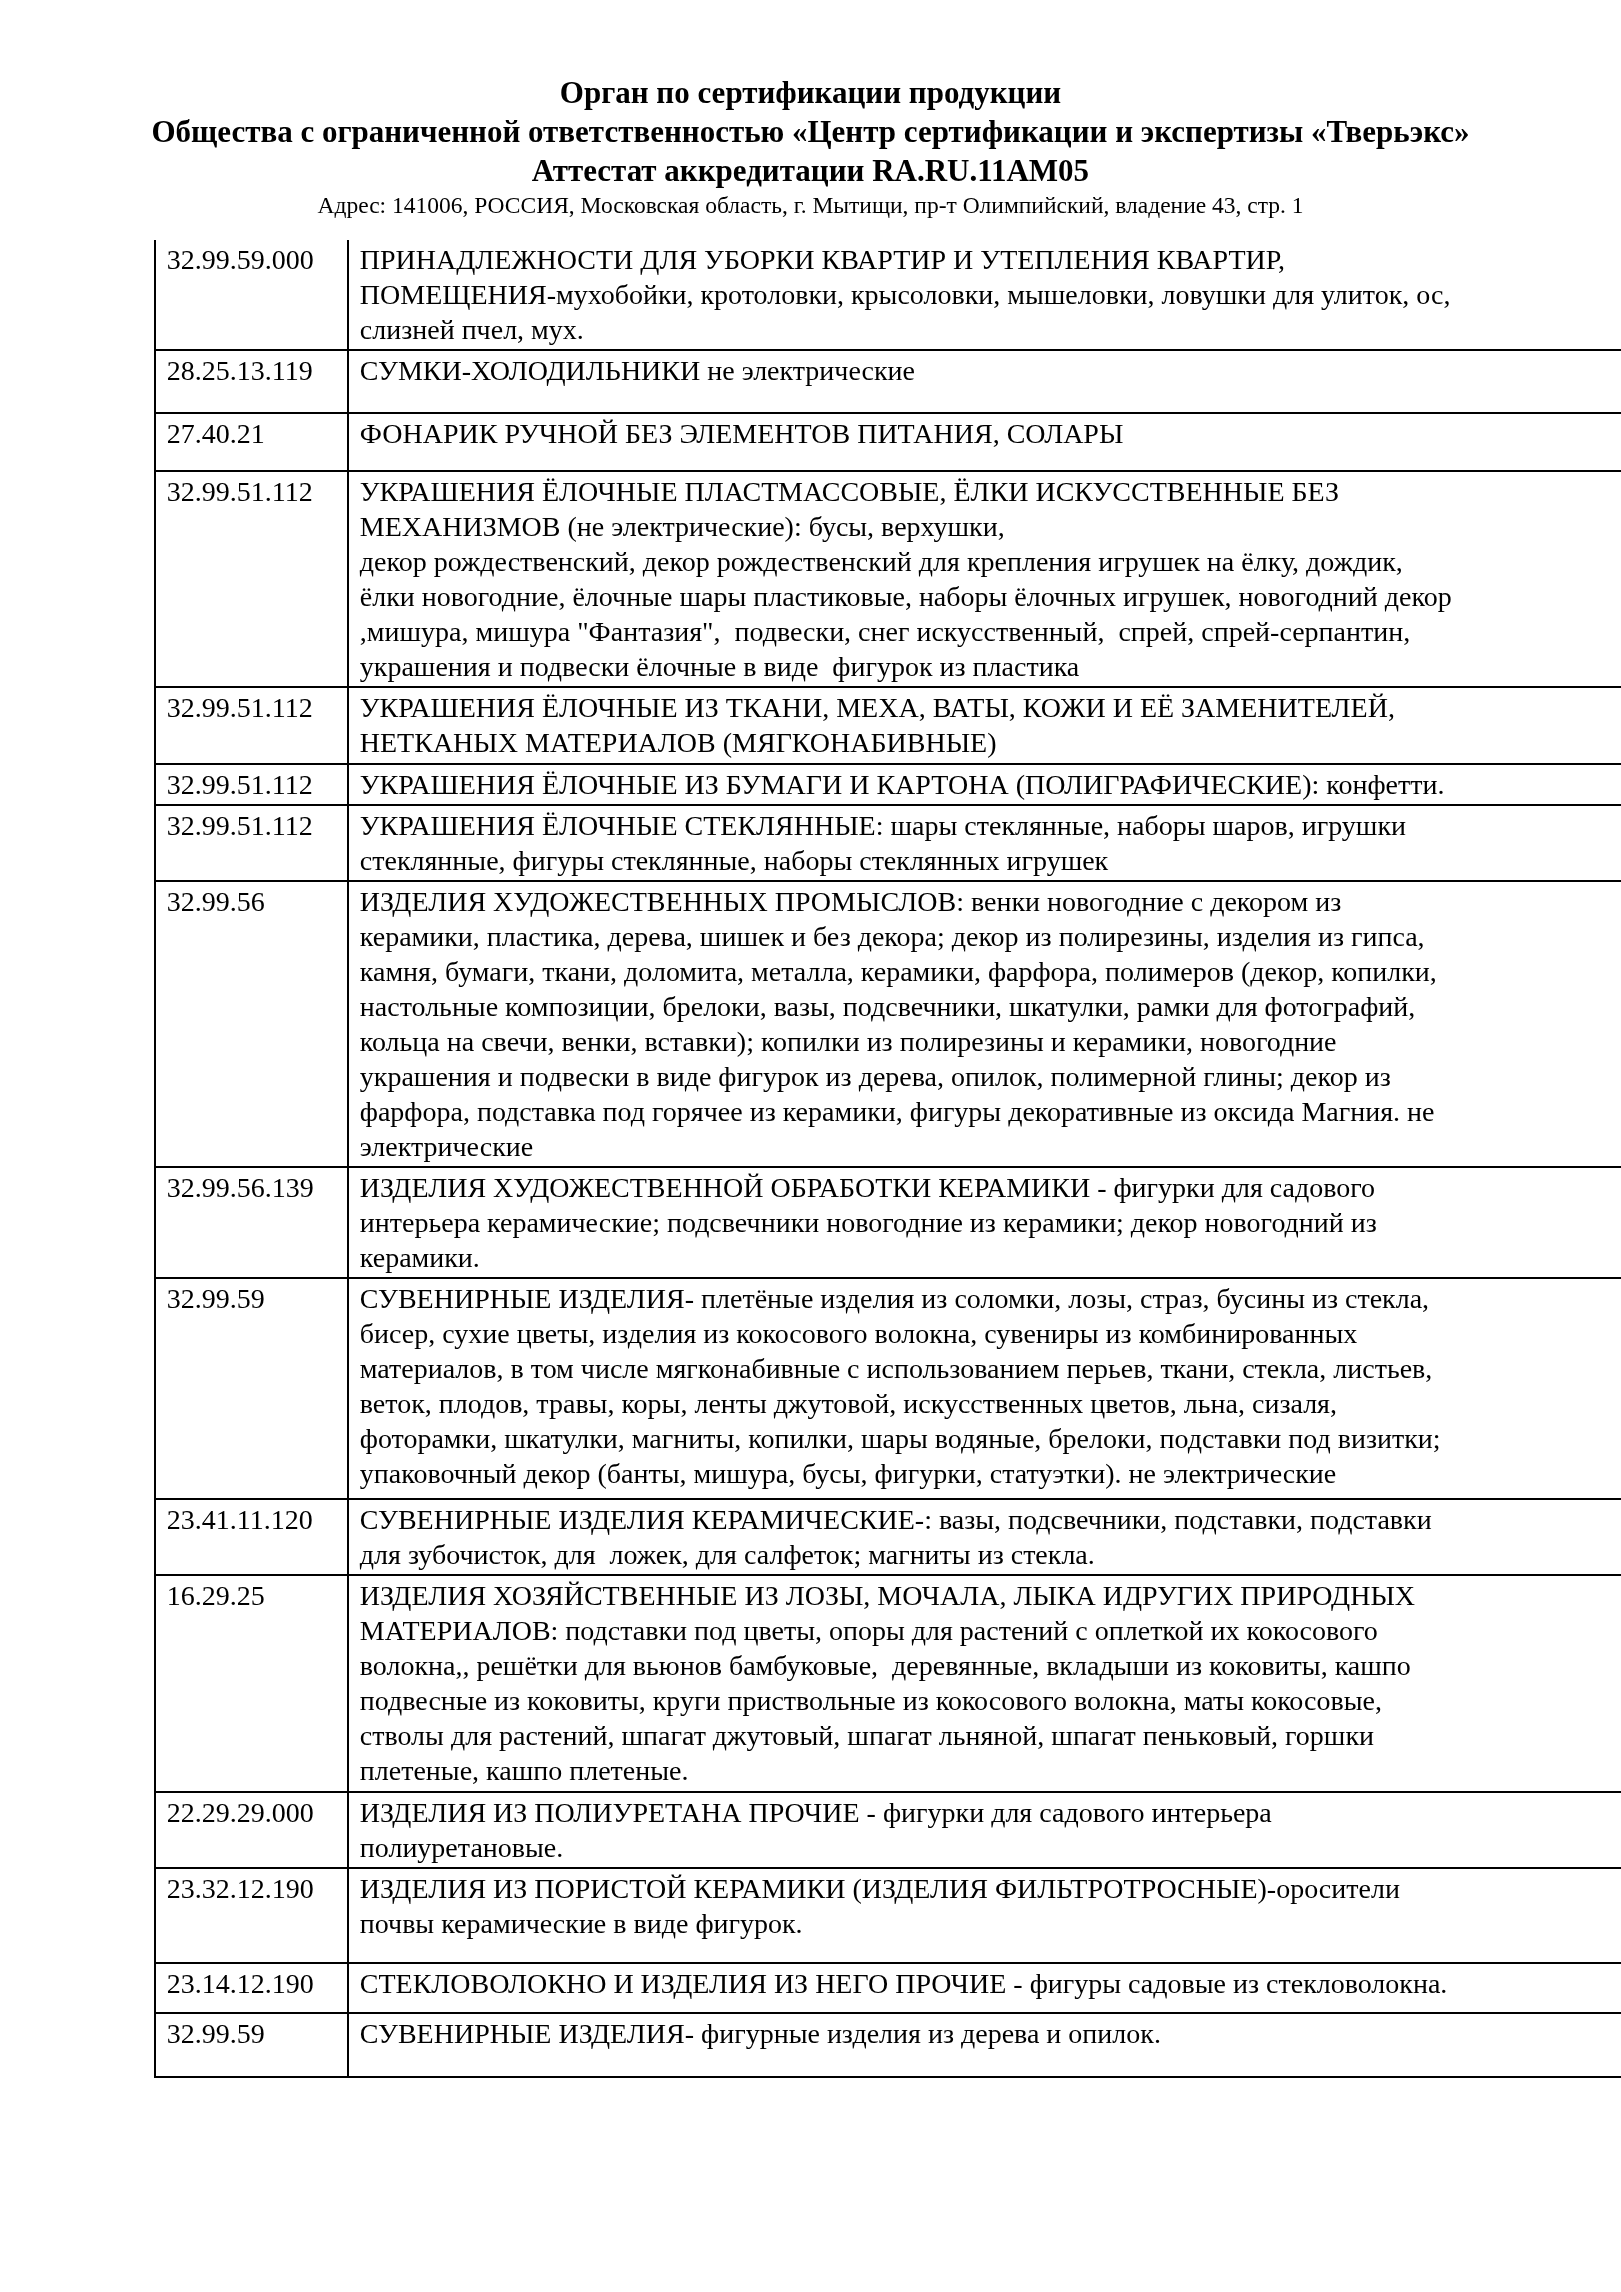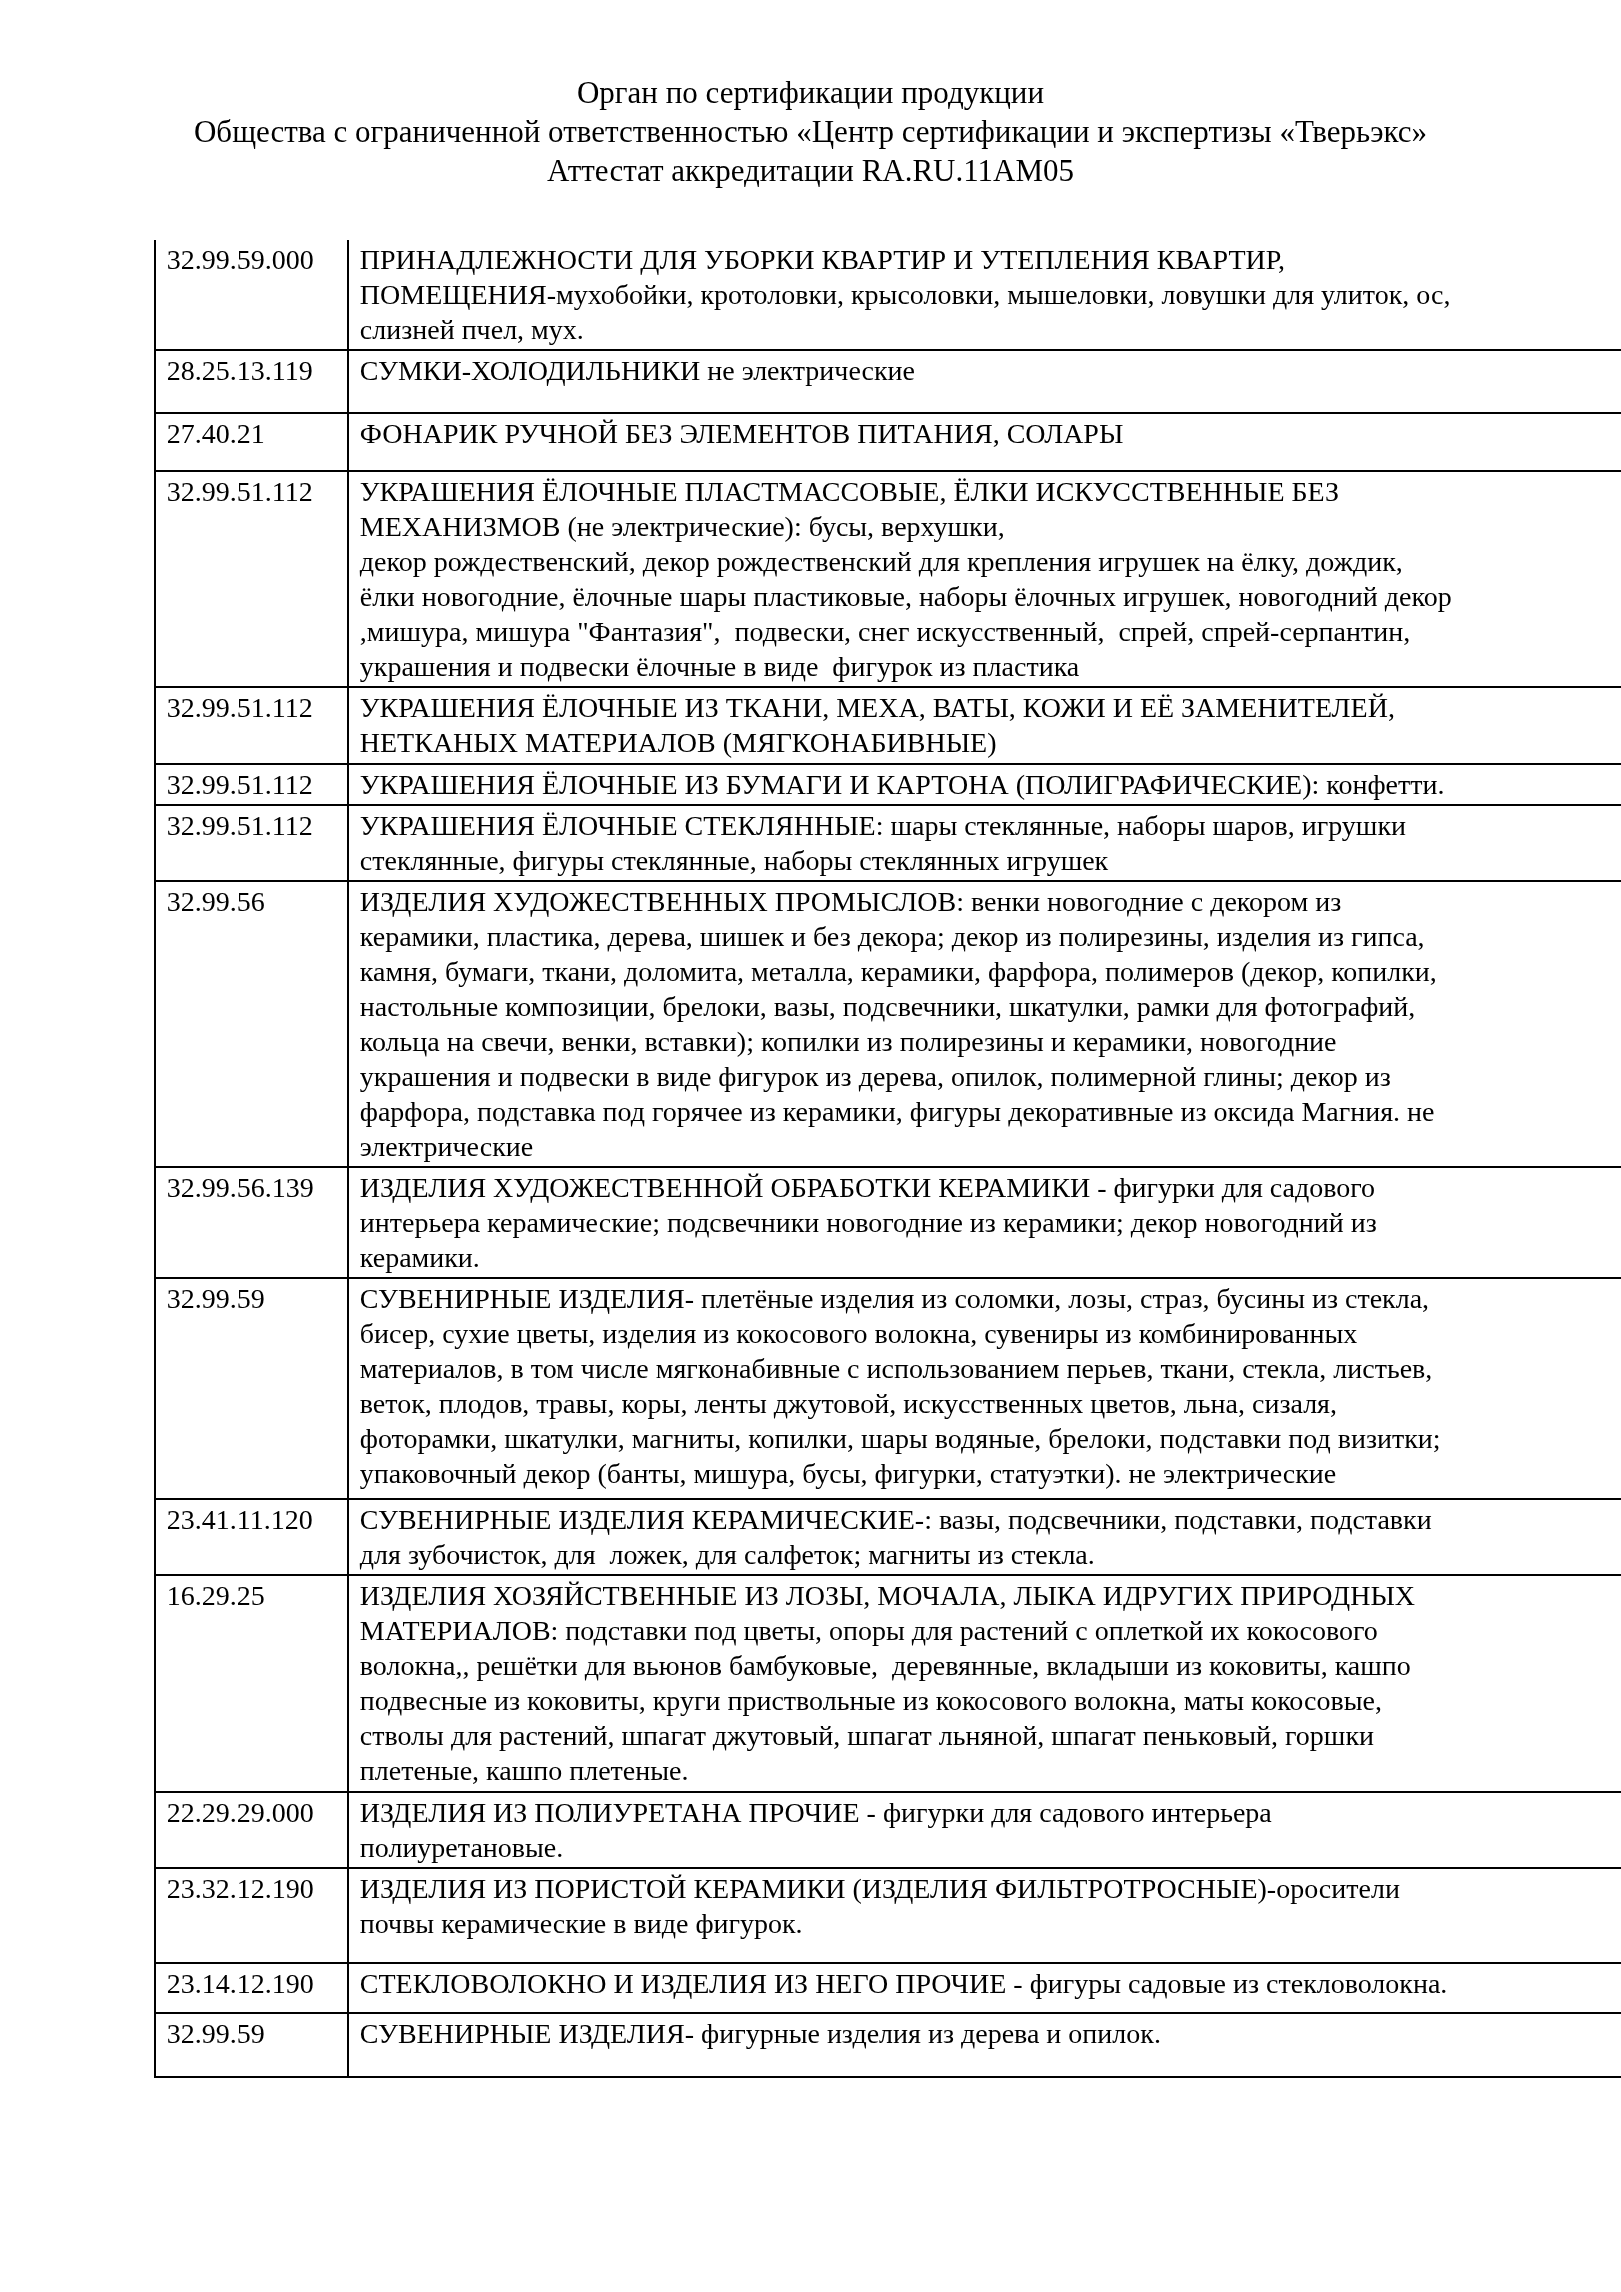--- a/index.html
+++ b/index.html
@@ -12,21 +12,21 @@
     font-family: "Liberation Serif", "DejaVu Serif", serif;
     overflow: hidden;
   }
   .header {
     padding-top: 73px;
     text-align: center;
   }
   .h-main {
     font-size: 31px;
     line-height: 39px;
-    font-weight: normal;
+    font-weight: bold;
   }
   .h-address {
     font-size: 23.5px;
     line-height: 31px;
   }
   table.doc-table {
     position: absolute;
     left: 154px;
     top: 240px;
     width: 1600px;
@@ -57,20 +57,21 @@
 </style>
 </head>
 <body>
 
 <div class="page">
 
   <div class="header">
     <div class="h-main">Орган по сертификации продукции</div>
     <div class="h-main">Общества с ограниченной ответственностью «Центр сертификации и экспертизы «Тверьэкс»</div>
     <div class="h-main">Аттестат аккредитации RA.RU.11АМ05</div>
+    <div class="h-address">Адрес: 141006, РОССИЯ, Московская область, г. Мытищи, пр-т Олимпийский, владение 43, стр. 1</div>
   </div>
 
   <table class="doc-table">
     <tbody id="rows">
         <tr style="height: 102px;">
       <td class="code">32.99.59.000</td>
       <td class="desc">
             <div class="line">ПРИНАДЛЕЖНОСТИ ДЛЯ УБОРКИ КВАРТИР И УТЕПЛЕНИЯ КВАРТИР,</div>
             <div class="line">ПОМЕЩЕНИЯ-мухобойки, кротоловки, крысоловки, мышеловки, ловушки для улиток, ос,</div>
             <div class="line">слизней пчел, мух.</div>

